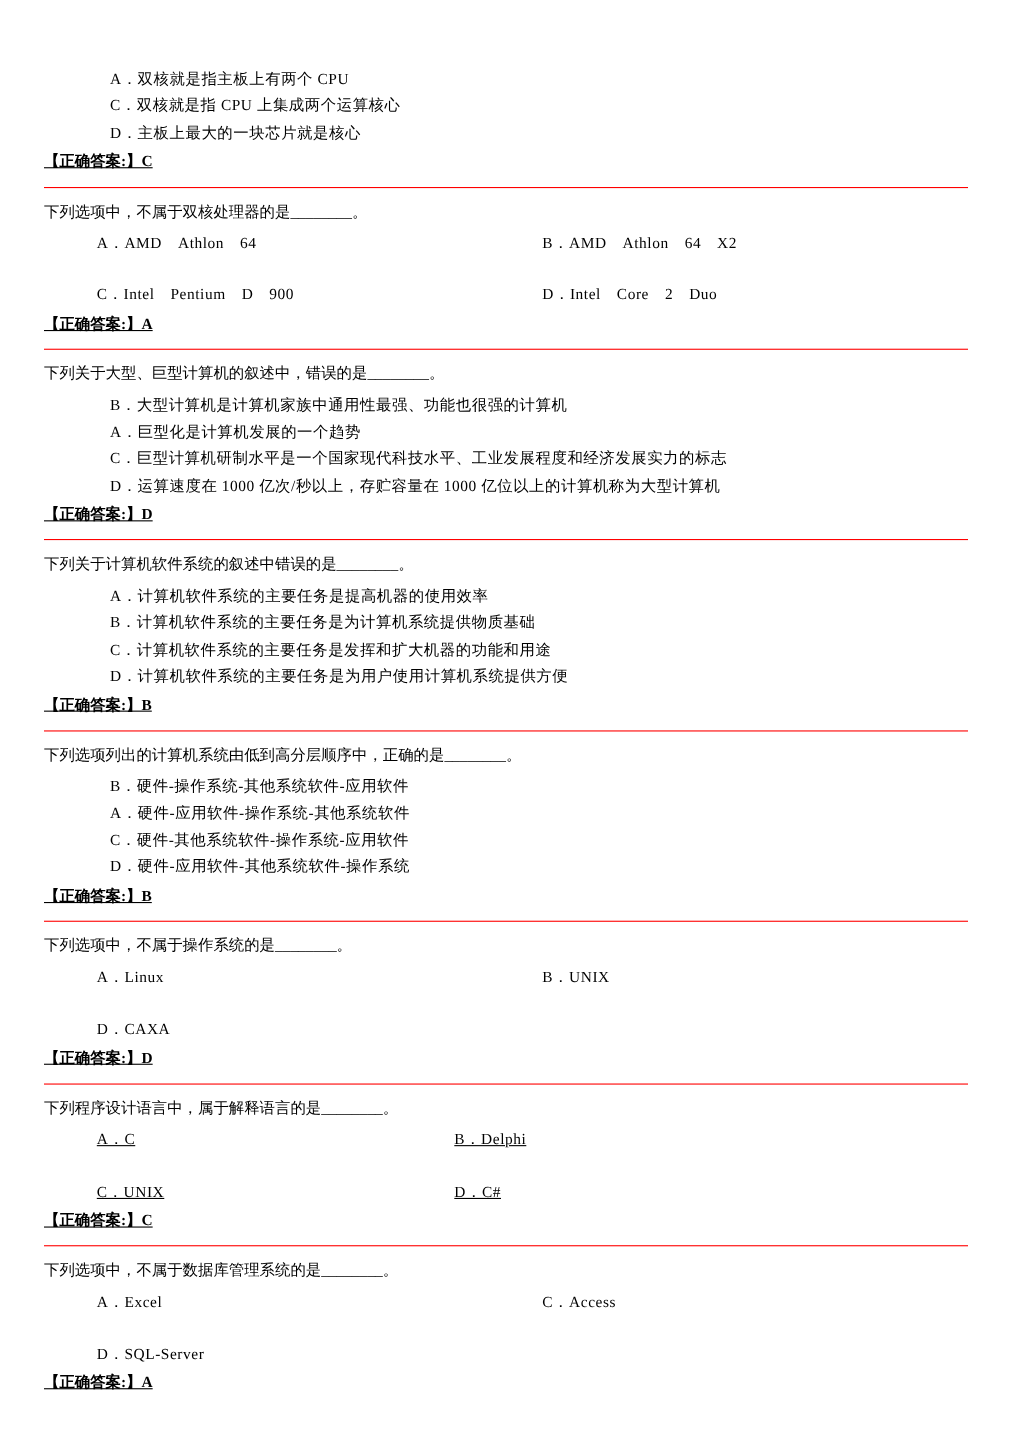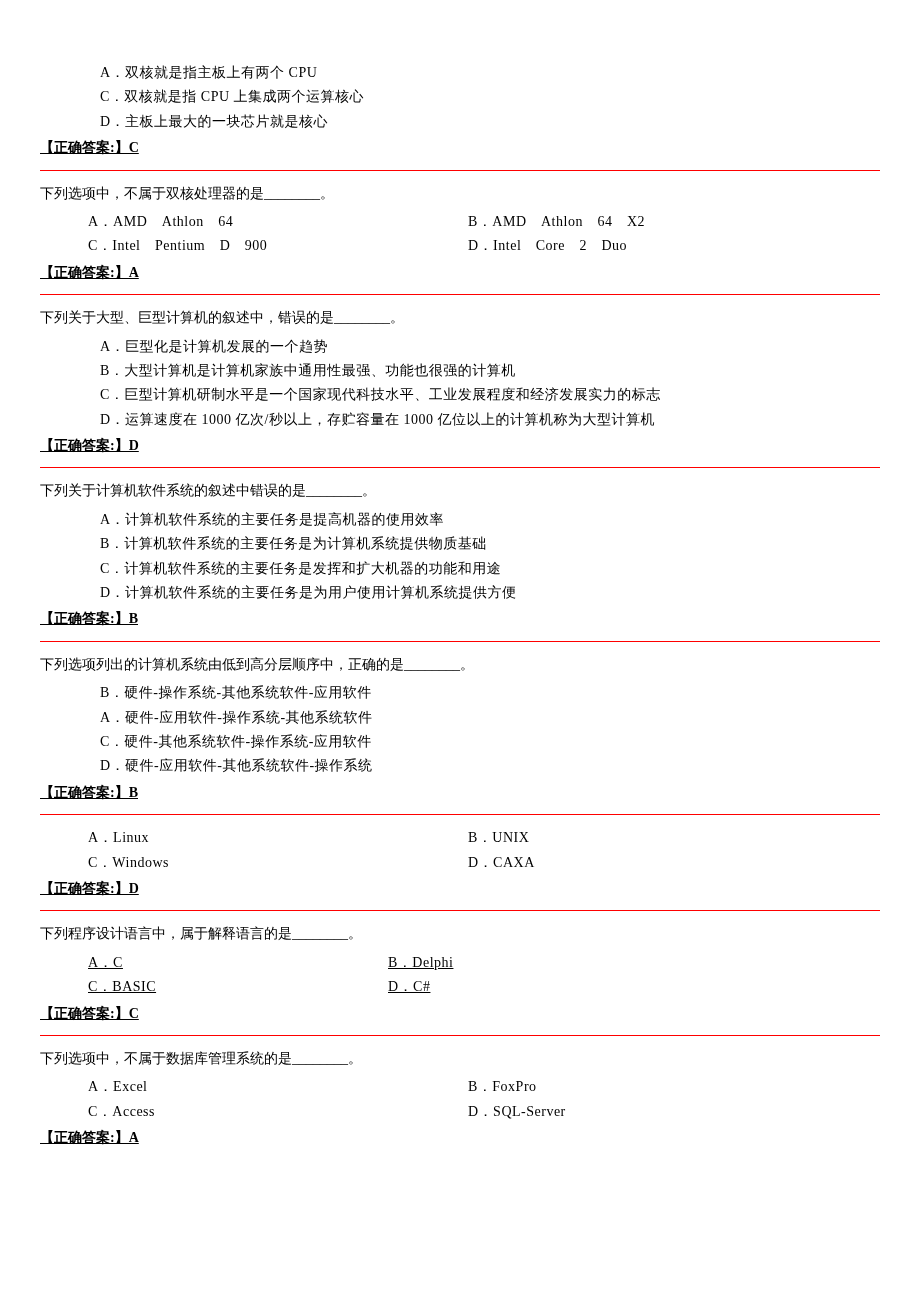--- a/index.html
+++ b/index.html
@@ -23,20 +23,21 @@
   }
   .options-single .opt {
     margin: 2px 12px;
     letter-spacing: 0.5px;
   }
   .options-two-col {
     padding-left: 48px;
     display: grid;
     grid-template-columns: 380px 1fr;
     row-gap: 2px;
+    gap: 25px;
   }
   .options-two-col .opt {
     letter-spacing: 0.5px;
   }
   .mono {
     letter-spacing: 2px;
   }
   .answer {
     font-weight: bold;
     margin: 4px 0 8px 0;
@@ -69,22 +70,22 @@
     <div class="opt">C．Intel　Pentium　D　900</div>
     <div class="opt">D．Intel　Core　2　Duo</div>
   </div>
   <div class="answer">【正确答案:】A</div>
 </div>
 <hr class="red">
 
 <div class="question-block">
   <div class="stem">下列关于大型、巨型计算机的叙述中，错误的是________。</div>
   <div class="options-single">
+    <div class="opt">B．大型计算机是计算机家族中通用性最强、功能也很强的计算机</div>
     <div class="opt">A．巨型化是计算机发展的一个趋势</div>
-    <div class="opt">B．大型计算机是计算机家族中通用性最强、功能也很强的计算机</div>
     <div class="opt">C．巨型计算机研制水平是一个国家现代科技水平、工业发展程度和经济发展实力的标志</div>
     <div class="opt">D．运算速度在 1000 亿次/秒以上，存贮容量在 1000 亿位以上的计算机称为大型计算机</div>
   </div>
   <div class="answer">【正确答案:】D</div>
 </div>
 <hr class="red">
 
 <div class="question-block">
   <div class="stem">下列关于计算机软件系统的叙述中错误的是________。</div>
   <div class="options-single">
@@ -103,44 +104,43 @@
     <div class="opt">B．硬件-操作系统-其他系统软件-应用软件</div>
     <div class="opt">A．硬件-应用软件-操作系统-其他系统软件</div>
     <div class="opt">C．硬件-其他系统软件-操作系统-应用软件</div>
     <div class="opt">D．硬件-应用软件-其他系统软件-操作系统</div>
   </div>
   <div class="answer">【正确答案:】B</div>
 </div>
 <hr class="red">
 
 <div class="question-block">
+  <div class="stem">下列选项中，不属于操作系统的是________。</div>
   <div class="options-two-col">
     <div class="opt">A．Linux</div>
     <div class="opt">B．UNIX</div>
-    <div class="opt">C．Windows</div>
     <div class="opt">D．CAXA</div>
   </div>
   <div class="answer">【正确答案:】D</div>
 </div>
 <hr class="red">
 
 <div class="question-block">
   <div class="stem">下列程序设计语言中，属于解释语言的是________。</div>
   <div class="options-two-col" style="grid-template-columns:300px 1fr;text-decoration:underline;">
     <div class="opt">A．C</div>
     <div class="opt">B．Delphi</div>
-    <div class="opt">C．BASIC</div>
+    <div class="opt">C．UNIX</div>
     <div class="opt">D．C#</div>
   </div>
   <div class="answer">【正确答案:】C</div>
 </div>
 <hr class="red">
 
 <div class="question-block">
   <div class="stem">下列选项中，不属于数据库管理系统的是________。</div>
   <div class="options-two-col">
     <div class="opt">A．Excel</div>
-    <div class="opt">B．FoxPro</div>
     <div class="opt">C．Access</div>
     <div class="opt">D．SQL-Server</div>
   </div>
   <div class="answer">【正确答案:】A</div>
 </div>
 
 </body></html>

